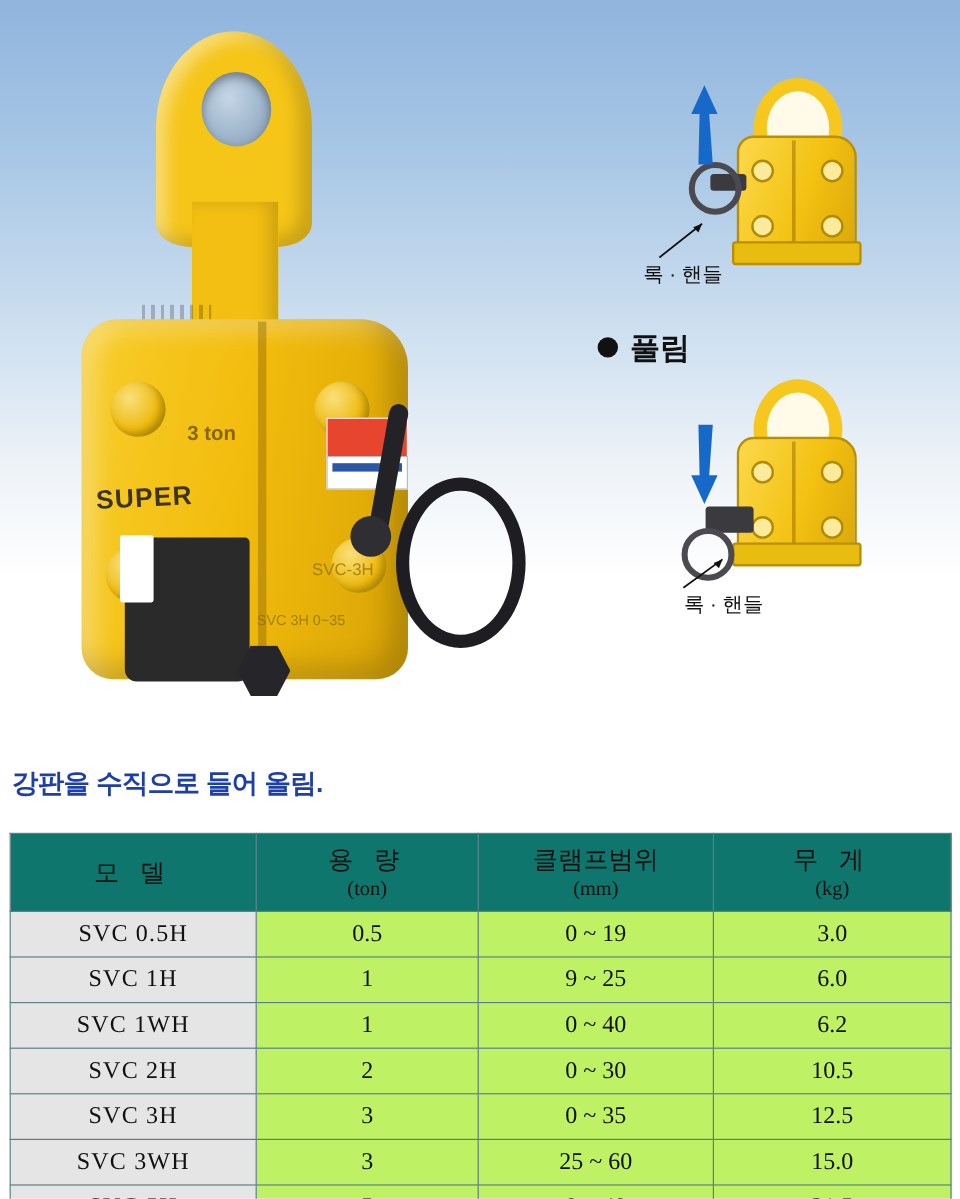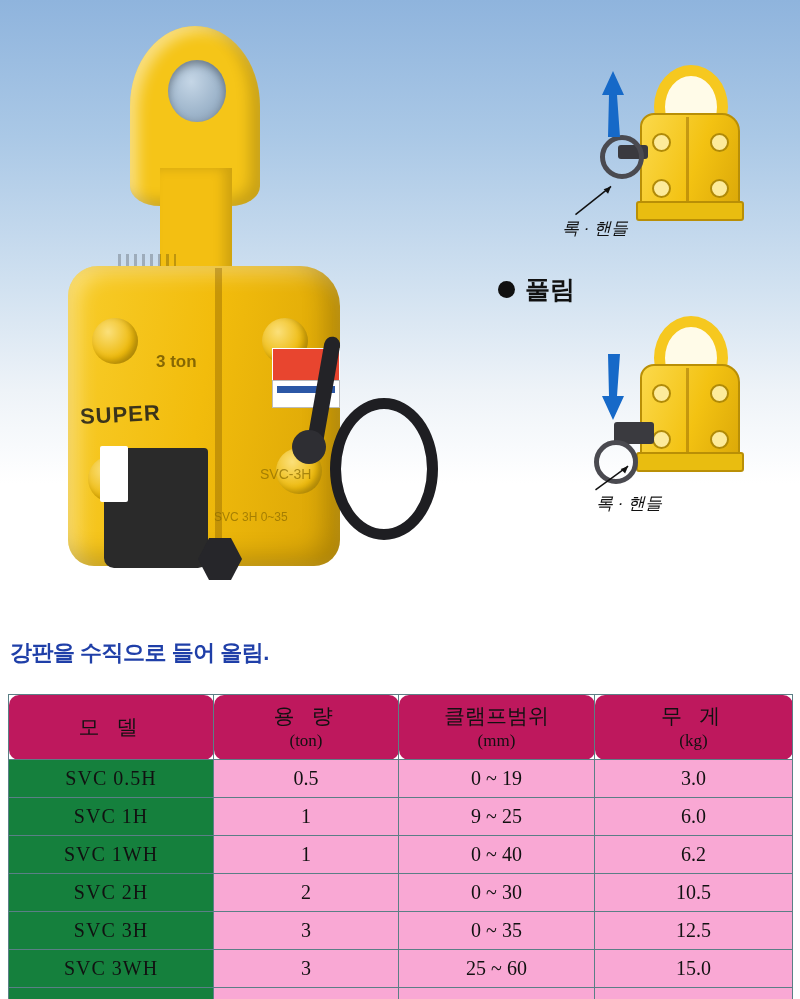--- a/index.html
+++ b/index.html
@@ -249,23 +249,22 @@
     border-radius: 50%;
     display: inline-block;
   }
   .dia-block { position: relative; }
   .dia-block.second { margin-top: 32px; }
 
   .mini {
     position: relative;
     width: 230px;
     height: 180px;
-    margin-left: 72px;
+    margin-left: 46px;
     margin-top: 6px;
-    font-style: italic;
   }
   .m-shackle {
     position: absolute;
     left: 84px; top: 4px;
     width: 52px; height: 62px;
     border: 11px solid #f6c81f;
     border-radius: 50%;
     background: #fffbe8;
   }
   .m-body {
@@ -346,38 +345,37 @@
     border-collapse: collapse;
     table-layout: fixed;
   }
   table.spec th, table.spec td {
     border: 1px solid #5b7f86;
     text-align: center;
     font-family: "Liberation Serif", serif;
     color: #111;
   }
   table.spec thead th {
-    background: #be185d;
+    background: #0f766e;
     height: 62px;
     font-size: 21px;
     font-weight: normal;
     line-height: 1.25;
-    border-radius: 10px;
   }
   table.spec thead th .unit {
     display: block;
     font-size: 17px;
   }
   table.spec tbody td {
     height: 35px;
     font-size: 20px;
-    background: #f9a8d4;
+    background: #bef264;
   }
   table.spec tbody td.model {
-    background: #15803d;
+    background: #e5e5e5;
     letter-spacing: 1px;
   }
   .sp { letter-spacing: 6px; }
 </style>
 </head>
 <body>
 
 <div class="hero">
 
   <div class="clamp-photo">

